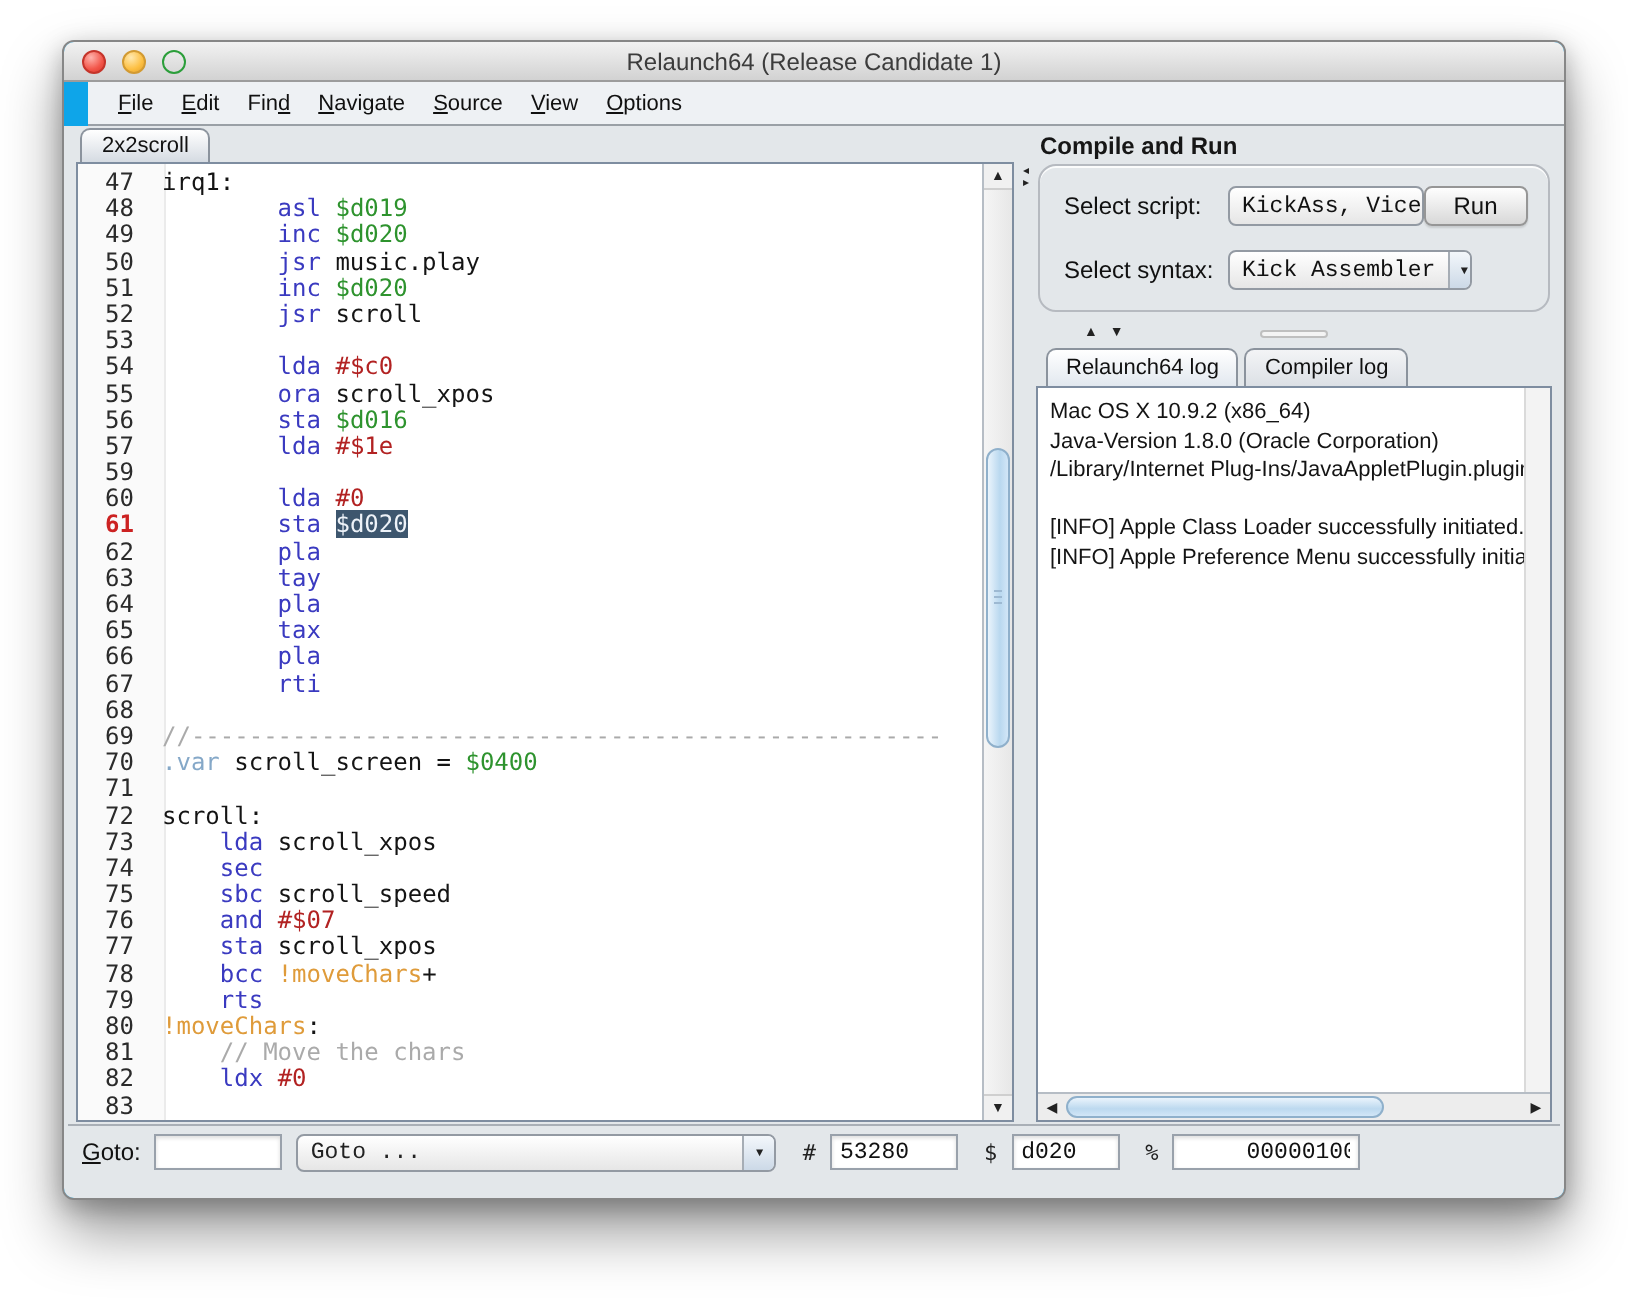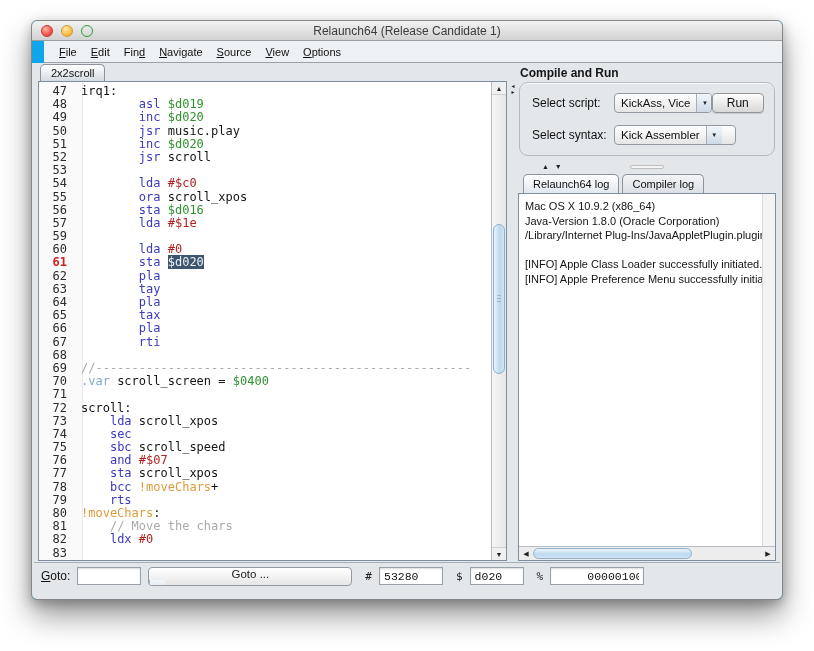--- a/index.html
+++ b/index.html
@@ -75,21 +75,21 @@
   
   .rpanel{position:absolute;left:486px;right:6px;top:2px;bottom:38px;}
   .rp-title{font-size:12px;font-weight:bold;color:#161616;padding:1px 2px 0 2px;}
   .groupbox{position:absolute;left:1px;right:1px;top:17px;height:74px;border:1px solid #b6bac0;border-radius:9px;
     box-shadow:inset 0 1px 0 rgba(255,255,255,.85);}
   .g-row{position:absolute;left:12px;right:10px;display:flex;align-items:center;}
   .g-row.r1{top:10px;}
   .g-row.r2{top:42px;}
   .g-lbl{font-size:12px;color:#111;width:82px;flex:0 0 82px;}
   .combo{height:20px;border:1px solid #939aa3;border-radius:4px;background:linear-gradient(#ffffff,#e6e6e6);
-    display:flex;align-items:center;font-size:11.5px;color:#111;overflow:hidden;}
+    display:flex;align-items:center;font-size:11.5px;color:#111;overflow:hidden;font-family:Liberation Mono, monospace;}
   .combo .ctxt{padding:0 6px;white-space:nowrap;}
   .combo .carrow{width:16px;align-self:stretch;border-left:1px solid #a6adb5;flex:0 0 16px;
     background:linear-gradient(#f3f7fb,#ccd9e7);display:flex;align-items:center;justify-content:center;
     font-size:6px;color:#222;}
   .combo.script{width:108px;}
   .combo.syntax{width:122px;}
   .run-btn{margin-left:auto;width:58px;height:20px;border:1px solid #969696;border-radius:4px;
     background:linear-gradient(#fefefe,#d8d8d8);font-size:12px;color:#111;display:flex;align-items:center;justify-content:center;
     box-shadow:0 1px 1px rgba(0,0,0,.12);}
 
@@ -124,21 +124,21 @@
     background:#e3e7ea;display:flex;align-items:center;padding:0 7px;gap:7px;}
   .blabel{font-size:12px;color:#111;}
   .blabel .u{text-decoration:underline;}
   .bsym{font-family:"DejaVu Sans Mono",monospace;font-size:11px;color:#222;margin-left:6px;}
   .tfield{height:18px;border:1px solid #99a1ab;background:#fff;font-family:Liberation Mono, monospace;
     font-size:11.5px;color:#111;padding:1px 4px;box-shadow:inset 0 1px 2px rgba(0,0,0,.14);}
   .tfield.goto{width:64px;}
   .tfield.dec{width:64px;}
   .tfield.hex{width:54px;}
   .tfield.bin{width:94px;padding-left:36px;}
-  .combo.gotoc{width:204px;height:19px;font-size:11.5px;color:#222;flex-direction:column;}
+  .combo.gotoc{width:240px;height:19px;font-size:11.5px;color:#222;}
 </style>
 </head>
 <body>
 
 <div class="window">
 
   <div class="titlebar">
     <div class="traffic">
       <span class="light red"></span>
       <span class="light yellow"></span>

